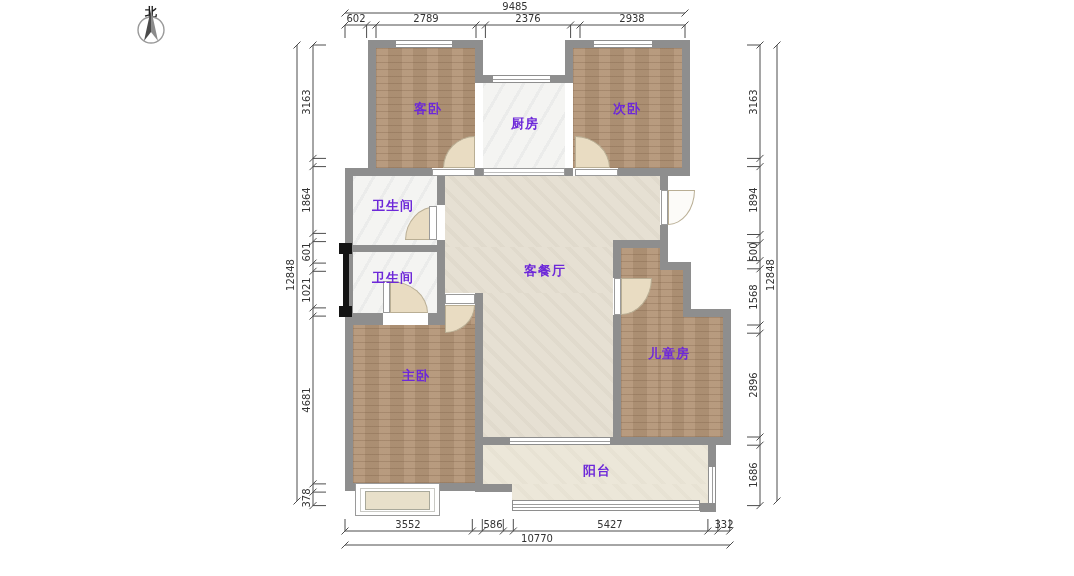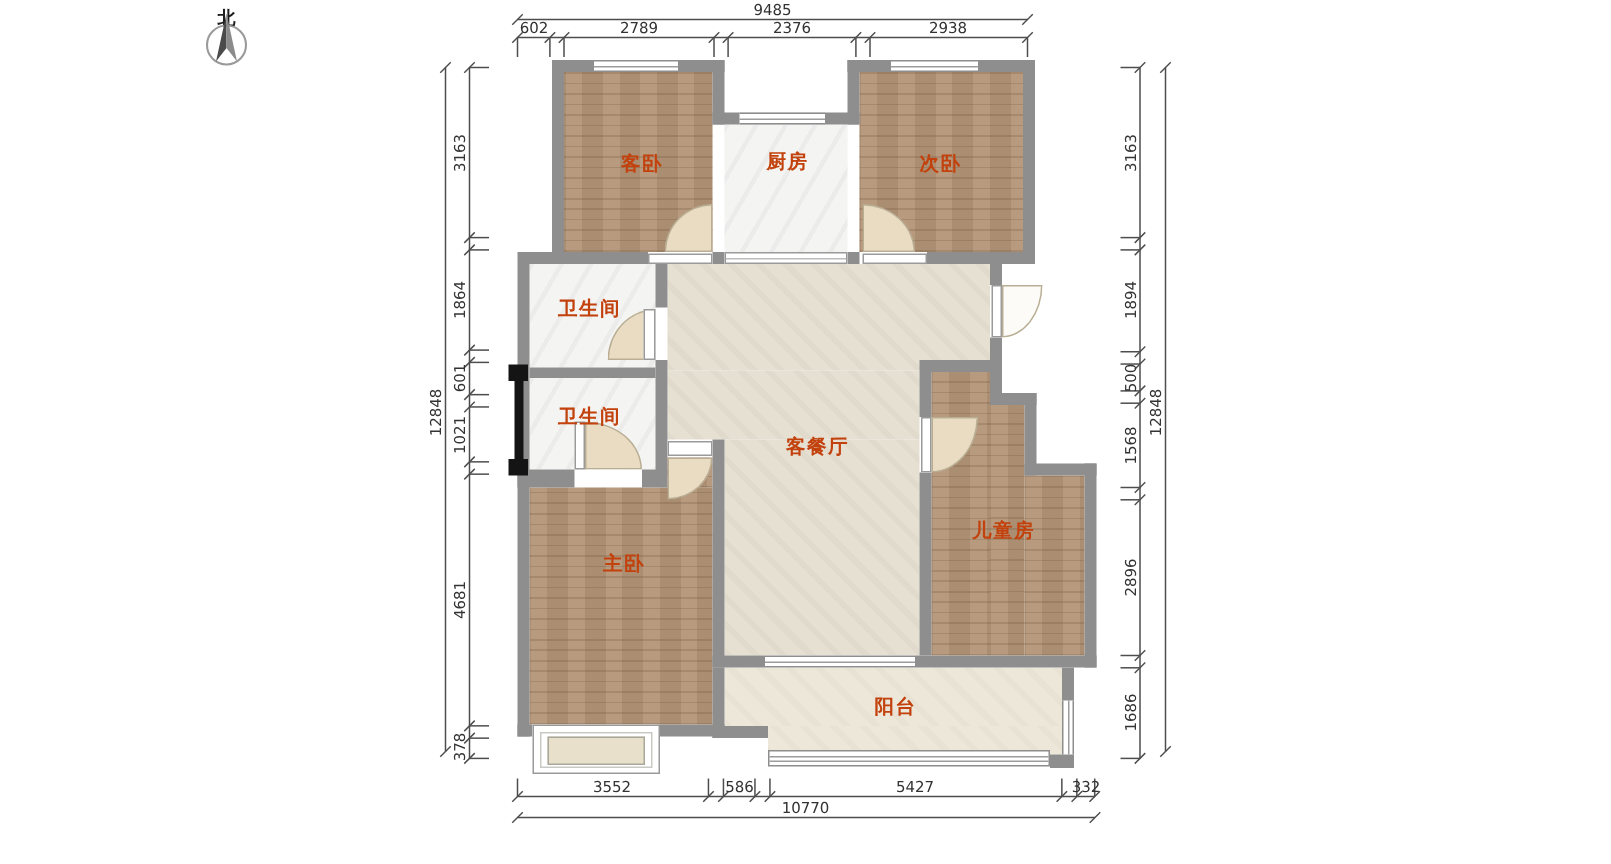--- a/index.html
+++ b/index.html
@@ -35,21 +35,21 @@
   .tr{border-radius:0 100% 0 0;}
   .br{border-radius:0 0 100% 0;}
   .slide{background:#fff;border:1px solid #9a9a9a;
     background-image:linear-gradient(#bdbdbd,#bdbdbd);background-size:100% 1px;
     background-position:0 3px;background-repeat:no-repeat;}
   .blk{background:#141414;}
   .bay-outer{background:#fff;border:1px solid #9a9a9a;}
   .bay-mid{border:1px solid #c9c9c4;}
   .bay-inner{background:#e8e0ca;border:1px solid #a8a89a;}
   .room-label{position:absolute;transform:translate(-50%,-50%);font-size:13px;font-weight:bold;
-    color:#c2410c;letter-spacing:1px;white-space:nowrap;}
+    color:#6d28d9;letter-spacing:1px;white-space:nowrap;}
   svg text{font-family:"DejaVu Sans",sans-serif;font-size:10px;fill:#333;}
 </style>
 </head>
 <body>
 
 <div id="canvas">
 
   <i class="floor wood" style="left:376px;top:48px;width:99px;height:120px"></i>
   <i class="floor tile" style="left:483px;top:83px;width:82px;height:85px"></i>
   <i class="floor wood" style="left:573px;top:48px;width:109px;height:120px"></i>
@@ -128,25 +128,25 @@
 
   <i class="blk" style="left:339px;top:243px;width:13px;height:11px"></i>
   <i class="blk" style="left:343px;top:253px;width:6px;height:53px"></i>
   <i class="blk" style="left:339px;top:306px;width:13px;height:11px"></i>
 
   <i class="bay-outer" style="left:355px;top:483px;width:85px;height:33px"></i>
   <i class="bay-mid" style="left:360px;top:488px;width:75px;height:24px"></i>
   <i class="bay-inner" style="left:365px;top:491px;width:65px;height:19px"></i>
 
   <div class="room-label" style="left:428px;top:109px">客卧</div>
-  <div class="room-label" style="left:525px;top:108px">厨房</div>
+  <div class="room-label" style="left:525px;top:124px">厨房</div>
   <div class="room-label" style="left:627px;top:109px">次卧</div>
   <div class="room-label" style="left:393px;top:206px">卫生间</div>
   <div class="room-label" style="left:393px;top:278px">卫生间</div>
-  <div class="room-label" style="left:545px;top:298px">客餐厅</div>
+  <div class="room-label" style="left:545px;top:271px">客餐厅</div>
   <div class="room-label" style="left:416px;top:376px">主卧</div>
   <div class="room-label" style="left:669px;top:354px">儿童房</div>
   <div class="room-label" style="left:597px;top:471px">阳台</div>
 
   <svg id="dims" width="1074" height="576" viewBox="0 0 1074 576" style="position:absolute;left:0;top:0;pointer-events:none">
 
     <g>
       <text x="151" y="16" text-anchor="middle" style="font-size:12px;font-weight:bold;fill:#1d1d1d">北</text>
       <circle cx="151" cy="30" r="13" fill="none" stroke="#9a9a9a" stroke-width="1.4"></circle>
       <polygon points="151,9 144,41 151,32" fill="#4a4a4a"></polygon>

